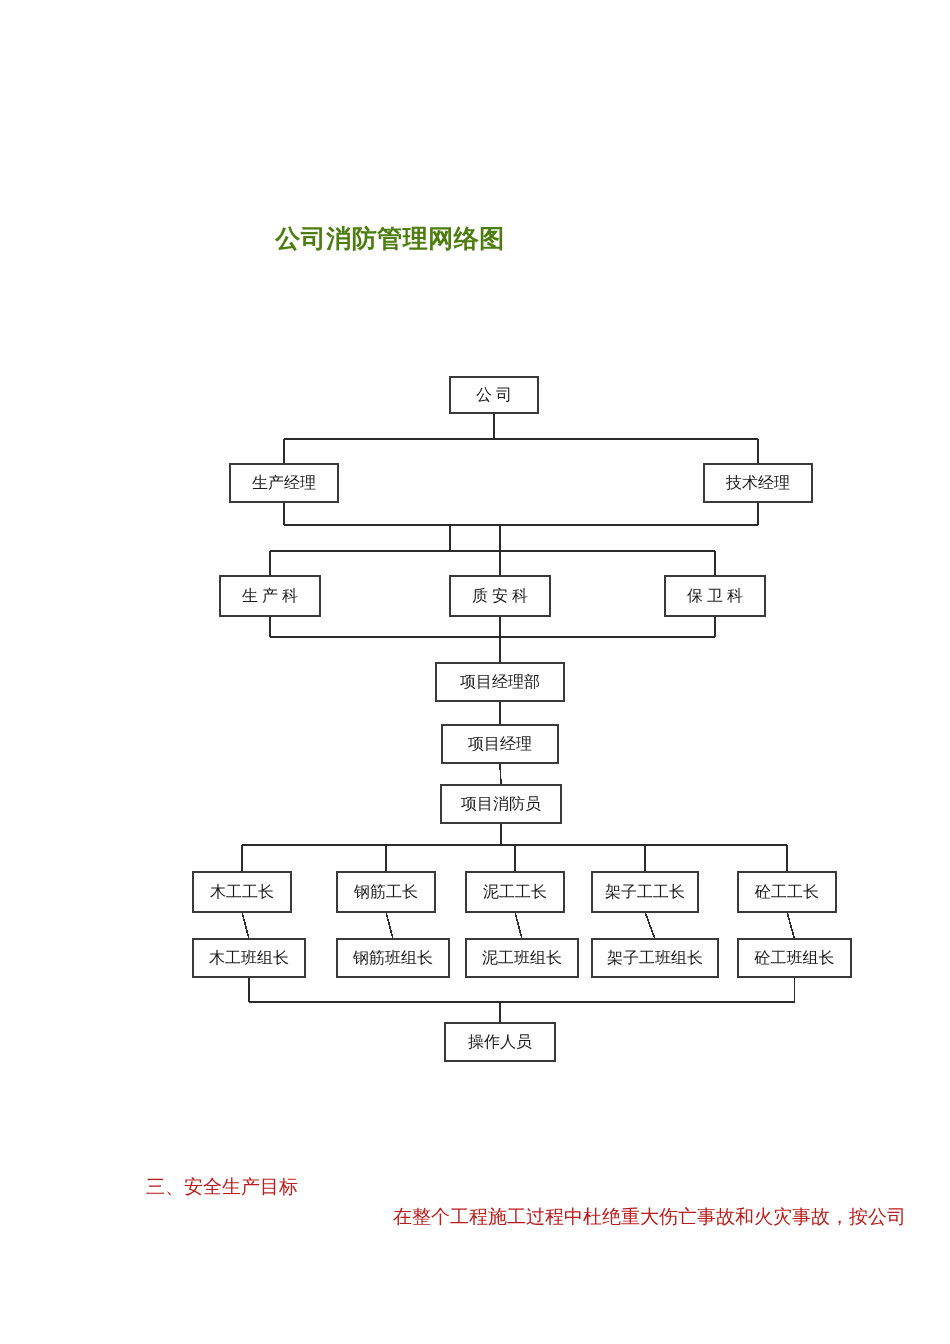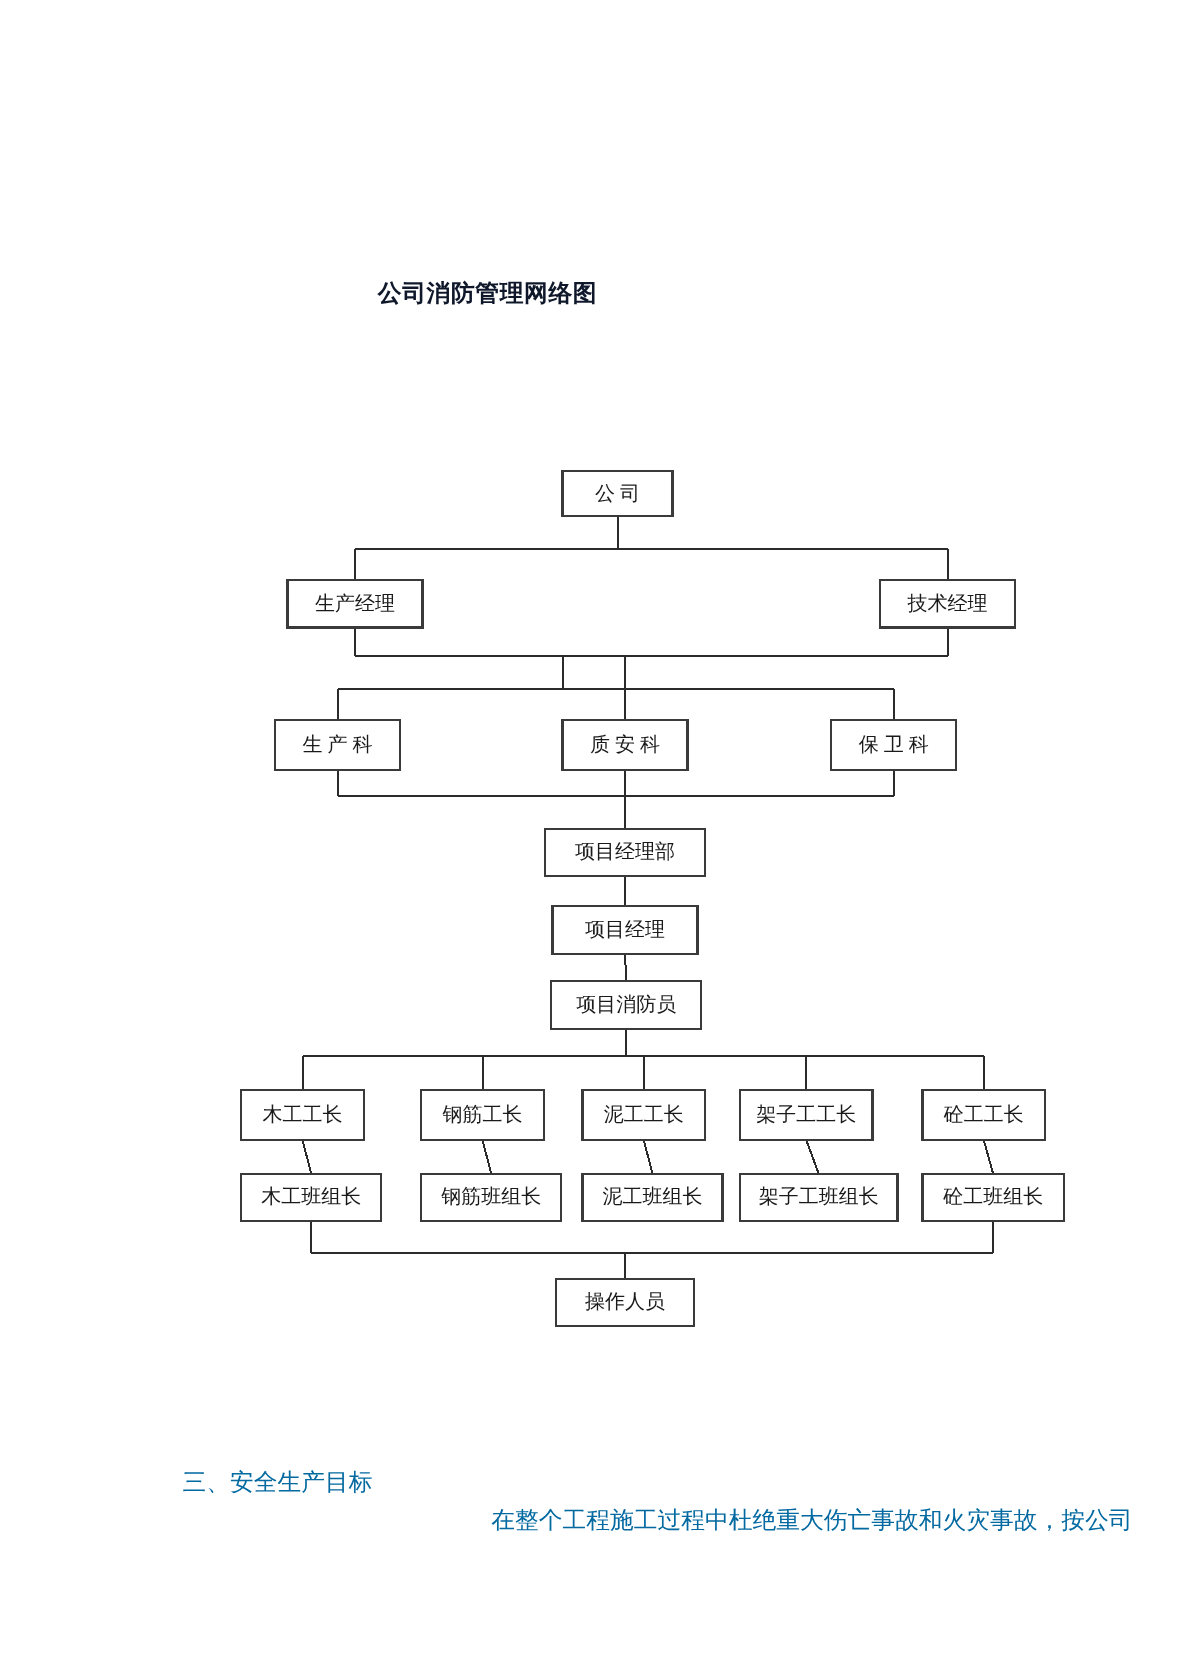--- a/index.html
+++ b/index.html
@@ -22,23 +22,23 @@
     background: #ffffff;
   }
   .doc-title {
     position: absolute;
     left: 0;
     top: 222px;
     width: 780px;
     text-align: center;
     font-family: "Liberation Sans", "DejaVu Sans", sans-serif;
     font-weight: bold;
-    font-size: 19px;
+    font-size: 25px;
     letter-spacing: 0.5px;
-    color: #0f172a;
+    color: #4d7c0f;
   }
   #chart-area {
     position: absolute;
     left: 0;
     top: 0;
     width: 950px;
     height: 1330px;
     margin-top: 28px;
   }
   svg.chart-svg {
@@ -71,21 +71,21 @@
     letter-spacing: 4px;
   }
   .footer-block {
     position: absolute;
     left: 146px;
     top: 1172px;
     width: 760px;
     font-family: "Liberation Serif", "DejaVu Serif", serif;
     font-size: 19px;
     line-height: 30px;
-    color: #0369a1;
+    color: #b91c1c;
   }
   .footer-line-1 { white-space: pre; }
   .footer-line-2 { white-space: pre; padding-left: 36px; text-align: right; }
 </style>
 </head>
 <body>
 
 <div id="page">
 
   <div class="doc-title">公司消防管理网络图</div>

